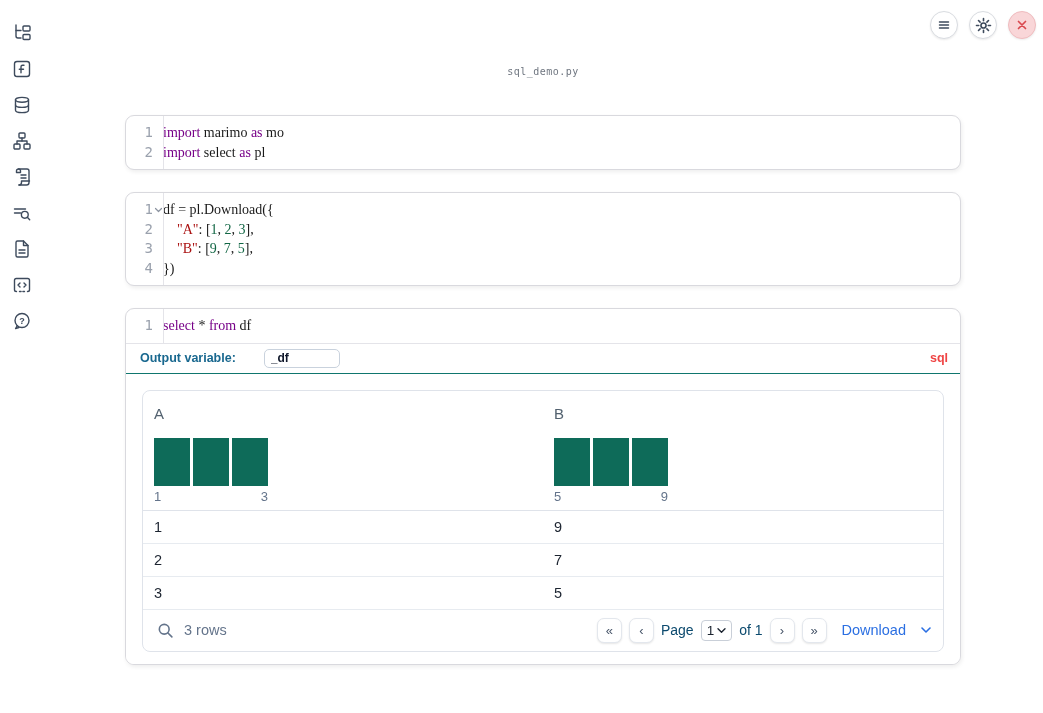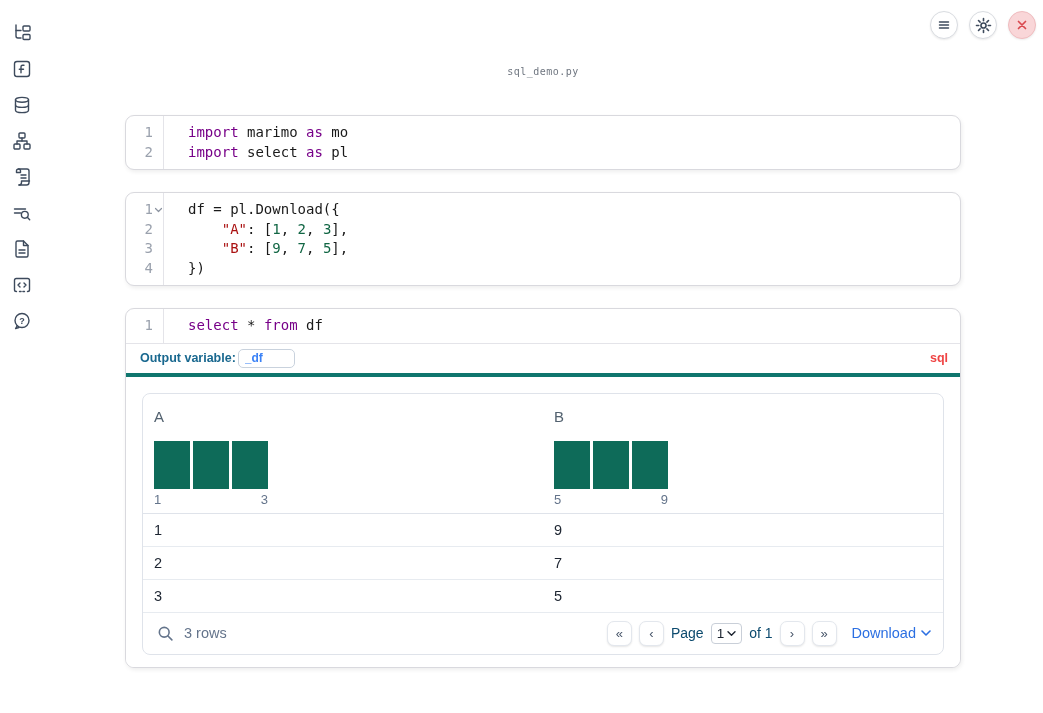--- a/index.html
+++ b/index.html
@@ -59,35 +59,35 @@
     font-size: 14px; line-height: 19.5px;
   }
   .code-area::before {
     content: ""; position: absolute; left: 37px; top: 0; bottom: 0;
     width: 1px; background: #e4e4e9;
   }
   .code-line { display: flex; }
   .gutter { width: 27px; flex: none; text-align: right; color: #9aa1ad; user-select: none; }
   .fold { width: 10px; flex: none; position: relative; }
   .fold svg { position: absolute; left: 1px; top: 6px; }
-  .code-text { padding-left: 25px; white-space: pre; color: #1a1a1a; }
+  .code-text { padding-left: 0; white-space: pre; color: #1a1a1a; font-family: Liberation Serif, serif; }
   .tok-kw { color: #770088; }
   .tok-str { color: #aa1111; }
   .tok-num { color: #116644; }
   .tok-pl { color: #1a1a1a; }
   .sql-editor .code-area { border-bottom: 1px solid #e4e4e9; }
 
   
-  .outputbar { display: flex; align-items: center; padding: 5px 12px 5px 14px; border-bottom: 4px solid #0f766e; }
+  .outputbar { display: flex; align-items: center; padding: 5px 12px 5px 14px; border-bottom: 1px solid #0f766e; }
   .outputbar-label { color: #19688f; font-weight: bold; font-size: 12.5px; }
   .outvar-input {
-    margin-left: 2px; width: 57px; height: 19px;
+    margin-left: 28px; width: 76px; height: 19px;
     border: 1px solid #c9d2dd; border-radius: 5px;
     font-family: "Liberation Sans", sans-serif;
-    font-size: 12px; font-weight: bold; color: #3b82f6; padding: 0 6px;
+    font-size: 12px; font-weight: bold; color: #0f172a; padding: 0 6px;
     outline: none;
   }
   .outputbar .spacer { flex: 1; }
   .lang-badge { color: #ef4444; font-weight: bold; font-size: 12.5px; cursor: default; }
 
   
   .output-region { padding: 16px 16px 12px 16px; background: #fff; }
   .table-card { border: 1px solid #dfe3ea; border-radius: 8px; overflow: hidden; background: #fff; }
 
   .thead { display: grid; grid-template-columns: 1fr 1fr; border-bottom: 1px solid #dfe3ea; }
@@ -114,21 +114,21 @@
   }
   .page-label, .of-label { font-size: 14px; color: #0c4a6e; }
   .page-select {
     display: flex; align-items: center; gap: 3px;
     border: 1px solid #c9cfd8; border-radius: 4px; padding: 2px 5px;
     font-size: 13.5px; color: #1c2430; cursor: pointer; background: #fff;
   }
   .page-select svg, .download svg { stroke: currentColor; fill: none; stroke-width: 1.6; stroke-linecap: round; stroke-linejoin: round; }
   .download {
     margin-left: 15px; color: #2b6fe2; font-size: 14.5px;
-    display: flex; align-items: center; gap: 5px;
+    display: flex; align-items: center; gap: 15px;
     background: none; border: none; cursor: pointer; font-family: inherit;
   }
 </style>
 </head>
 <body>
 
 <nav class="sidebar">
   <button class="side-btn" title="">
     <svg width="20" height="20" viewBox="0 0 20 20">
         <path d="M4 2v11a2 2 0 0 0 2 2h3"></path>

